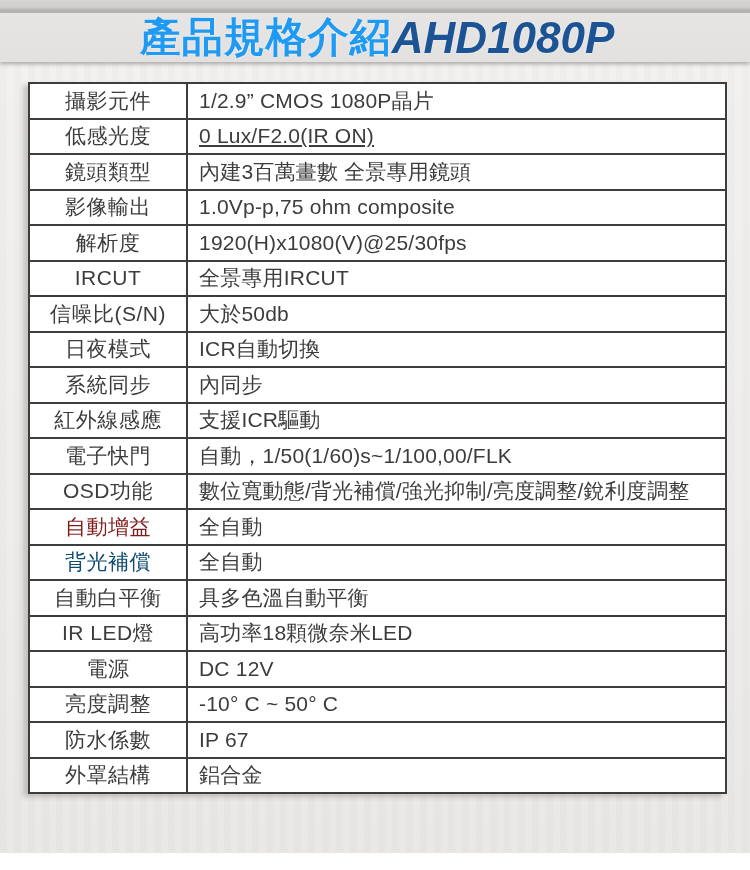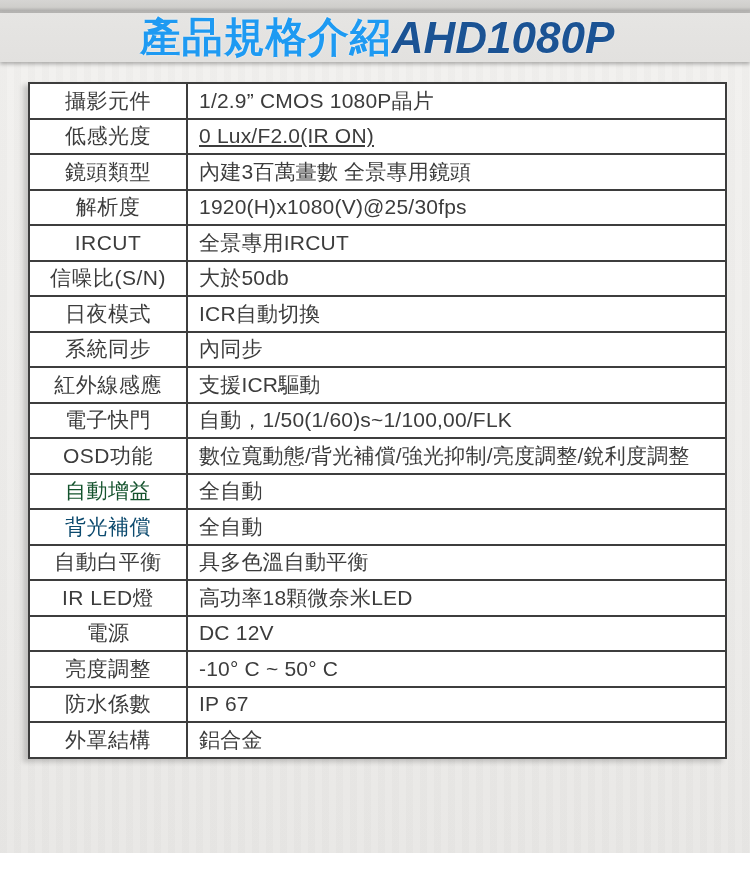--- a/index.html
+++ b/index.html
@@ -99,20 +99,24 @@
           </tr>
           <tr>
             <td class="label-cell" style="border-color: rgb(61, 61, 61); color: rgb(60, 60, 60);">低感光度</td>
             <td class="value-cell" style="border-color: rgb(61, 61, 61); color: rgb(60, 60, 60); text-decoration: underline;">0 Lux/F2.0(IR ON)</td>
           </tr>
           <tr>
             <td class="label-cell" style="border-color: rgb(61, 61, 61); color: rgb(60, 60, 60);">鏡頭類型</td>
             <td class="value-cell" style="border-color: rgb(61, 61, 61); color: rgb(60, 60, 60);">內建3百萬畫數 全景專用鏡頭</td>
           </tr>
           <tr>
+            <td class="label-cell" style="border-color: rgb(61, 61, 61); color: rgb(60, 60, 60);">影像輸出</td>
+            <td class="value-cell" style="border-color: rgb(61, 61, 61); color: rgb(60, 60, 60);">1.0Vp-p,75 ohm composite</td>
+          </tr>
+          <tr>
             <td class="label-cell" style="border-color: rgb(61, 61, 61); color: rgb(60, 60, 60);">解析度</td>
             <td class="value-cell" style="border-color: rgb(61, 61, 61); color: rgb(60, 60, 60);">1920(H)x1080(V)@25/30fps</td>
           </tr>
           <tr>
             <td class="label-cell" style="border-color: rgb(61, 61, 61); color: rgb(60, 60, 60);">IRCUT</td>
             <td class="value-cell" style="border-color: rgb(61, 61, 61); color: rgb(60, 60, 60);">全景專用IRCUT</td>
           </tr>
           <tr>
             <td class="label-cell" style="border-color: rgb(61, 61, 61); color: rgb(60, 60, 60);">信噪比(S/N)</td>
             <td class="value-cell" style="border-color: rgb(61, 61, 61); color: rgb(60, 60, 60);">大於50db</td>
@@ -131,21 +135,21 @@
           </tr>
           <tr>
             <td class="label-cell" style="border-color: rgb(61, 61, 61); color: rgb(60, 60, 60);">電子快門</td>
             <td class="value-cell" style="border-color: rgb(61, 61, 61); color: rgb(60, 60, 60);">自動，1/50(1/60)s~1/100,00/FLK</td>
           </tr>
           <tr>
             <td class="label-cell" style="border-color: rgb(61, 61, 61); color: rgb(60, 60, 60);">OSD功能</td>
             <td class="value-cell" style="border-color: rgb(61, 61, 61); color: rgb(60, 60, 60);">數位寬動態/背光補償/強光抑制/亮度調整/銳利度調整</td>
           </tr>
           <tr>
-            <td class="label-cell" style="border-color: rgb(61, 61, 61); color: #14532d;">自動增益</td>
+            <td class="label-cell" style="border-color: rgb(61, 61, 61); color: #7f1d1d;">自動增益</td>
             <td class="value-cell" style="border-color: rgb(61, 61, 61); color: rgb(60, 60, 60);">全自動</td>
           </tr>
           <tr>
             <td class="label-cell" style="border-color: rgb(61, 61, 61); color: #0c4a6e;">背光補償</td>
             <td class="value-cell" style="border-color: rgb(61, 61, 61); color: rgb(60, 60, 60);">全自動</td>
           </tr>
           <tr>
             <td class="label-cell" style="border-color: rgb(61, 61, 61); color: rgb(60, 60, 60);">自動白平衡</td>
             <td class="value-cell" style="border-color: rgb(61, 61, 61); color: rgb(60, 60, 60);">具多色溫自動平衡</td>
           </tr>

